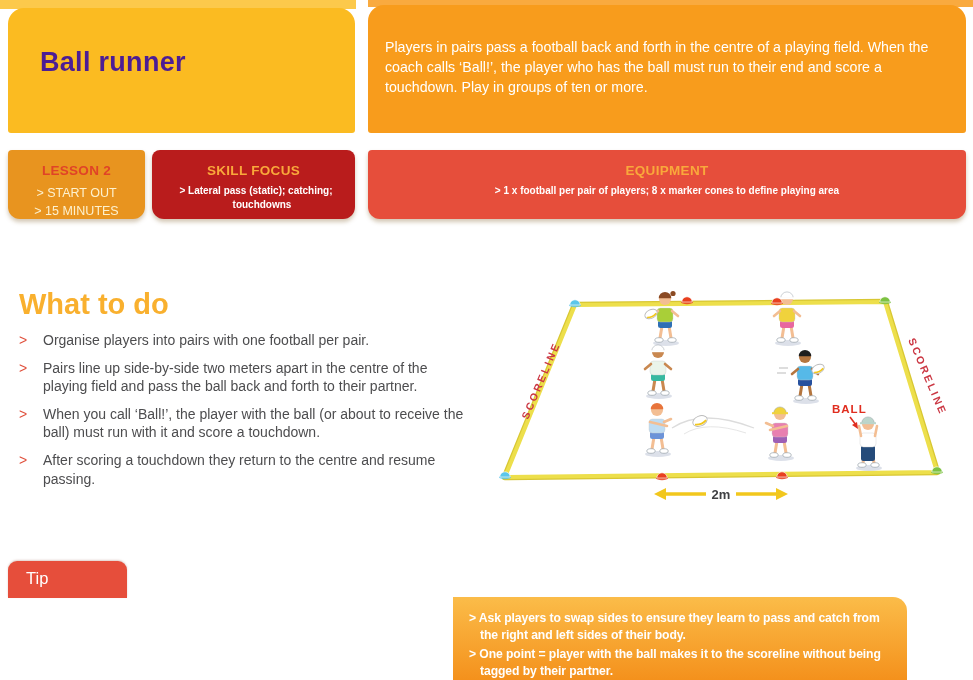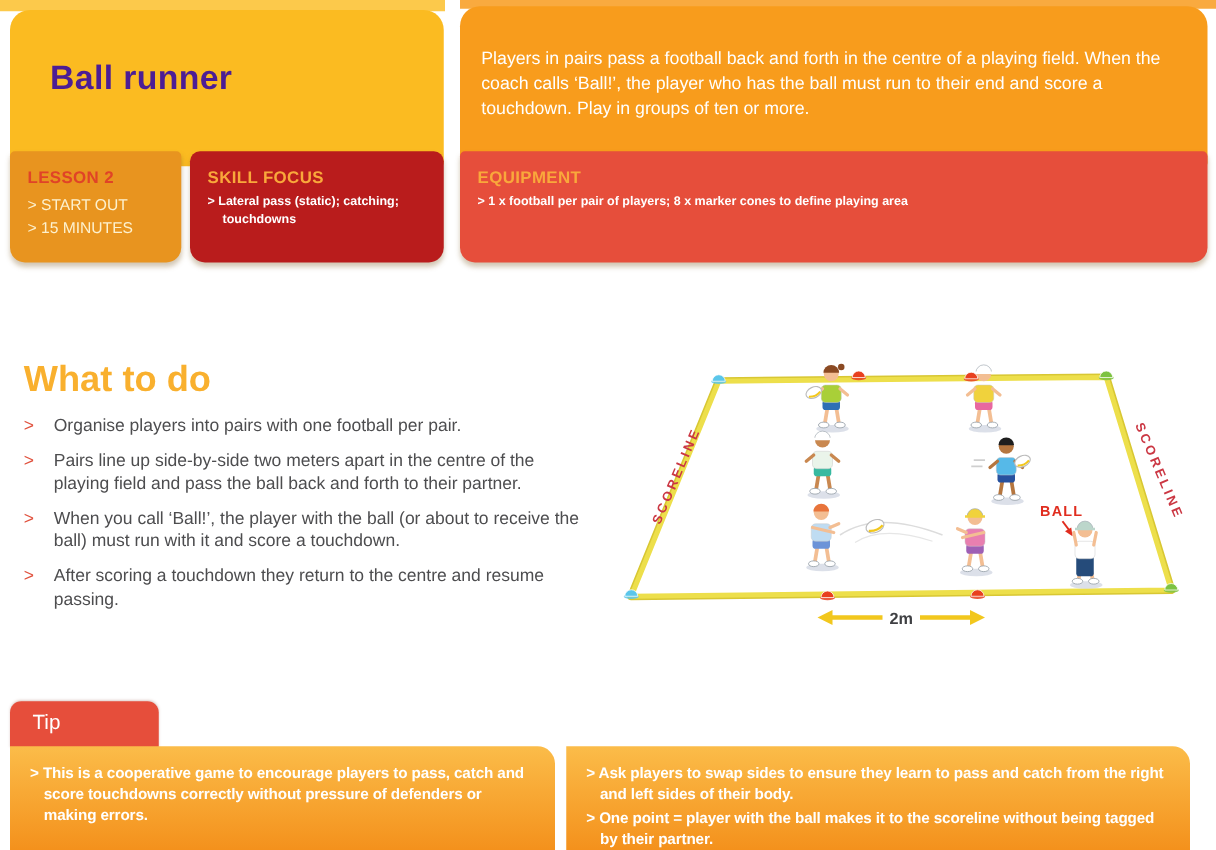--- a/index.html
+++ b/index.html
@@ -25,22 +25,22 @@
   .desc-block {
     left:368px; top:5px; width:598px; height:128px;
     background:#F89C1C; border-radius:16px 16px 3px 3px;
   }
   .desc-text {
     left:385px; top:37px; width:566px; color:#fff;
     font-size:14.2px; line-height:1.42;
   }
 
   
-  .info-block { top:121px; height:89px; padding:13px 14px;
-    box-shadow:0 3px 4px rgba(130,95,40,.35); }
+  .info-block { top:150px; height:69px; padding:13px 14px;
+    box-shadow:0 3px 4px rgba(130,95,40,.35);text-align:center; }
   .lesson-block { left:8px;  width:137px; background:#E8941F; border-radius:4px 4px 12px 12px; }
   .skill-block  { left:152px; width:203px; background:#b91c1c; border-radius:8px 8px 12px 12px; }
   .equip-block  { left:368px; width:598px; background:#E64E3B; border-radius:4px 4px 12px 12px; }
   .info-h { font-size:13.5px; font-weight:bold; letter-spacing:.3px; margin-bottom:6px; }
   .lesson-h { color:#E04327; }
   .red-h { color:#F9A83B; }
   .lesson-line { color:#FDF1CE; font-size:12.5px; line-height:1.45; }
   .info-text { color:#fff; font-size:10px; font-weight:bold; line-height:1.4;
     padding-left:12px; text-indent:-12px; }
   .skill-block .info-text { width:180px; }
@@ -62,21 +62,21 @@
     box-shadow:0 -1px 2px rgba(130,60,40,.25);
   }
   .tip-tab { left:8px; width:119px; }
   .change-tab { left:453px; width:120px; }
   .panel {
     top:597px; height:83px; background:linear-gradient(#FBBC49, #F4911C);
     border-radius:0 14px 0 0; padding:13px 16px 0 16px;
     color:#fff; font-weight:bold; font-size:12.2px; line-height:1.4; letter-spacing:-0.1px;
   }
   .tip-panel { left:8px; width:436px; }
-  .change-panel { left:453px; width:499px; }
+  .change-panel { left:453px; width:454px; }
   .panel p { padding-left:11px; text-indent:-11px; margin-bottom:2px; }
 </style>
 </head>
 <body>
 
 <div id="canvas">
 
   <div class="abs strip-left"></div>
   <div class="abs strip-right"></div>
 
@@ -287,22 +287,19 @@
     <polygon points="370,157 364,153 369,150" fill="#E02D1F"></polygon>
 
     <line x1="176" y1="222" x2="218" y2="222" stroke="#F2C71D" stroke-width="3.5"></line>
     <polygon points="166,222 178,216 178,228" fill="#F2C71D"></polygon>
     <line x1="248" y1="222" x2="290" y2="222" stroke="#F2C71D" stroke-width="3.5"></line>
     <polygon points="300,222 288,216 288,228" fill="#F2C71D"></polygon>
     <text x="233" y="227" text-anchor="middle" font-family="Liberation Sans, sans-serif" font-size="13" font-weight="bold" fill="#3F4043">2m</text>
   </svg>
 
   <div class="abs tab tip-tab">Tip</div>
-  <div class="abs panel tip-panel" id="tip-panel">
-      <p>&gt; This is a cooperative game to encourage players to pass, catch and score touchdowns correctly without pressure of defenders or making errors.</p>
-    </div>
 
   <div class="abs panel change-panel" id="change-panel">
       <p>&gt; Ask players to swap sides to ensure they learn to pass and catch from the right and left sides of their body.</p>
       <p>&gt; One point = player with the ball makes it to the scoreline without being tagged by their partner.</p>
     </div>
 
 </div>
 
 </body></html>

